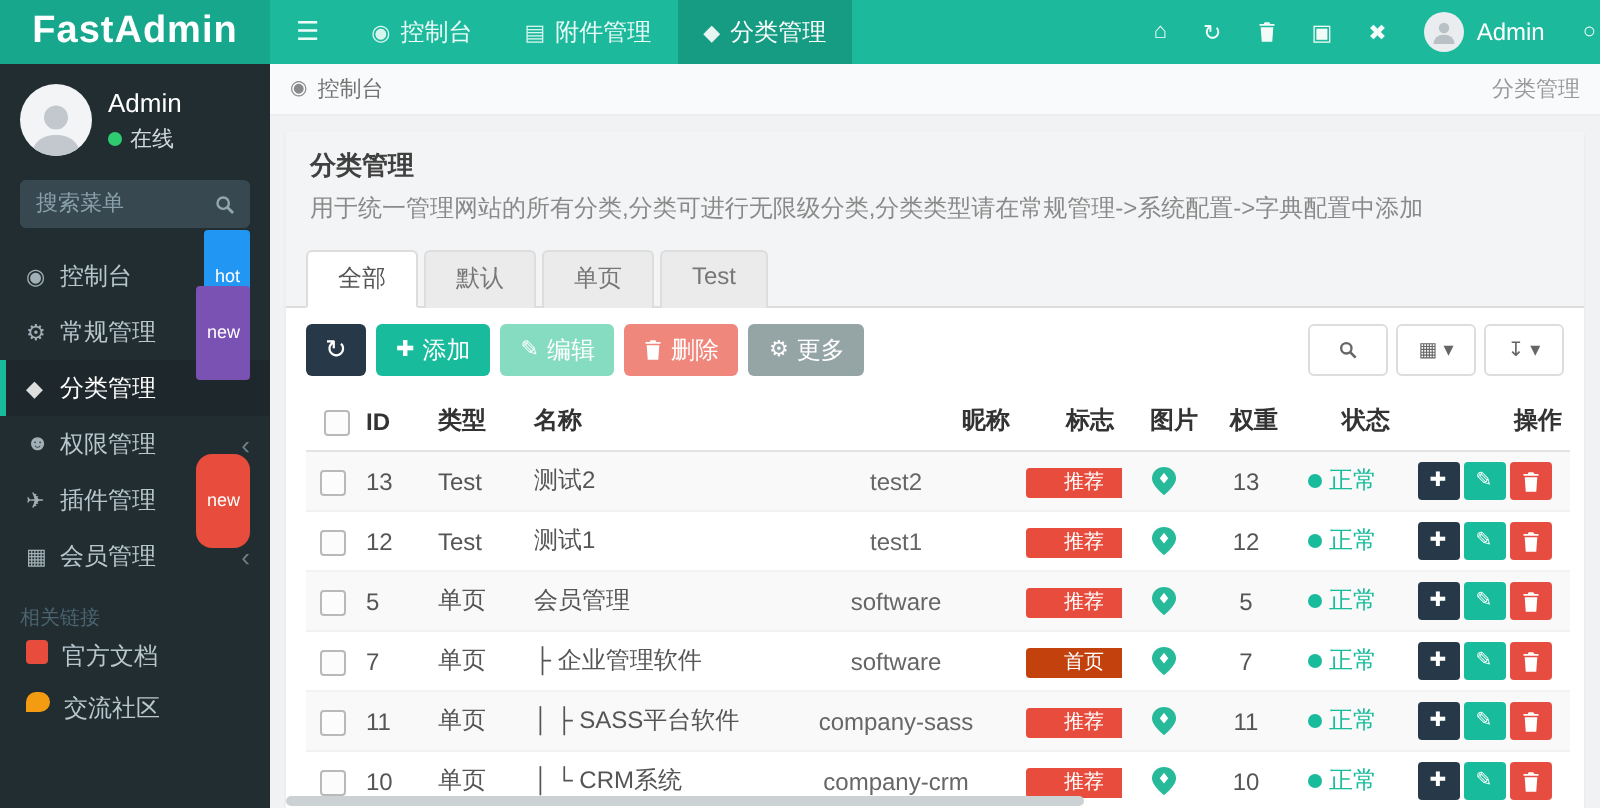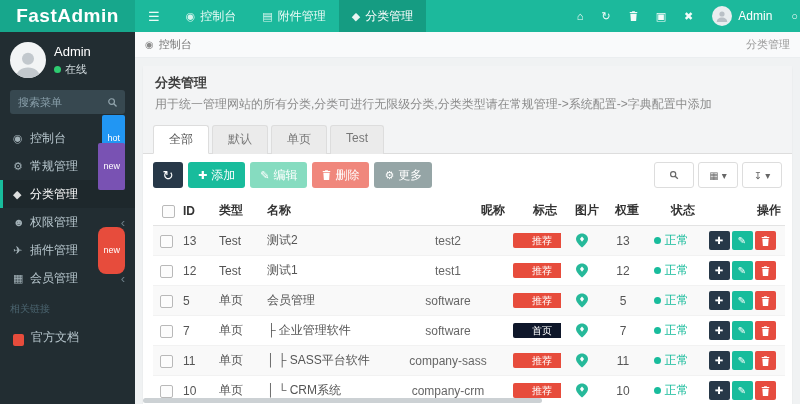--- a/index.html
+++ b/index.html
@@ -29,21 +29,21 @@
   .side-search input{flex:1;background:transparent;border:none;outline:none;color:#cfd8dc;font-size:11px;padding:0 8px;min-width:0;font-family:inherit;}
   .side-search input::placeholder{color:#8aa0ab;}
   .side-search .mag{color:#93a6ae;padding-right:7px;display:flex;}
   .side-item{height:28px;display:flex;align-items:center;padding:0 10px;font-size:12px;color:#b8c7ce;cursor:pointer;border-left:3px solid transparent;}
   .side-item .ico{width:17px;font-size:11px;opacity:.85;flex:none;}
   .side-item.active{background:#1e282c;color:#fff;border-left-color:#18bc9c;}
   .badge{margin-left:auto;font-size:9px;color:#fff;padding:18px 5px;border-radius:2px;line-height:11px;}
   .badge.pill{border-radius:8px;}
   .chev{margin-left:auto;color:#6d7e88;font-size:13px;line-height:1;}
   .side-section{padding:10px 10px 4px;font-size:10px;color:#4b646f;font-family:Liberation Mono, monospace;}
-  .side-link{height:26px;display:flex;align-items:flex-end;gap:7px;padding:0 13px;font-size:12px;color:#b8c7ce;cursor:pointer;}
+  .side-link{height:26px;display:flex;align-items:flex-start;gap:7px;padding:0 13px;font-size:12px;color:#b8c7ce;cursor:pointer;}
   .shape-book{width:11px;height:12px;border-radius:2px;}
   .shape-bubble{width:12px;height:10px;border-radius:5px 5px 5px 0;}
   .shape-qq{width:11px;height:12px;border-radius:50% 50% 46% 46%;}
   
   .main{position:absolute;top:32px;left:135px;right:0;bottom:0;background:#f0f2f3;}
   .breadcrumb{height:25px;background:#f9fafb;border-bottom:1px solid #ebeef0;display:flex;align-items:center;padding:0 10px;font-size:11px;color:#737373;}
   .breadcrumb .ico{margin-right:5px;color:#8a8a8a;font-size:10px;}
   .crumb-right{margin-left:auto;color:#9a9a9a;}
   .content{position:absolute;top:26px;left:0;right:0;bottom:0;padding:8px 8px 0;}
   .panel{background:#fff;box-shadow:0 1px 2px rgba(0,0,0,.05);min-height:100%;}
@@ -182,20 +182,24 @@
           <span class="ico">▦</span>
           <span>会员管理</span>
           <span class="chev">‹</span>
         </div>
       </nav>
     <div class="side-section">相关链接</div>
     <nav id="sidelinks">
         <div class="side-link">
           <span class="shape-book" style="background: rgb(231, 76, 60);"></span>
           <span>官方文档</span>
+        </div>
+        <div class="side-link">
+          <span class="shape-bubble" style="background: rgb(243, 156, 18);"></span>
+          <span>交流社区</span>
         </div>
       </nav>
   </aside>
 
   <main class="main">
     <div class="breadcrumb">
       <span class="ico">◉</span>
       <span>控制台</span>
       <span class="crumb-right">分类管理</span>
     </div>
@@ -337,21 +341,21 @@
                         <path fill="currentColor" d="M4.4 0h3.2l.6 1.2H11v1.2H1V1.2h2.8zM1.8 3.4h8.4L9.5 13h-7z"></path>
                       </svg>
                     </span></td>
                 </tr>
                 <tr>
                   <td><span class="cb"></span></td>
                   <td class="al">7</td>
                   <td class="al">单页</td>
                   <td class="al">├ 企业管理软件</td>
                   <td style="color: rgb(102, 102, 102);">software</td>
-                  <td><span class="flag" style="background: #0f172a; text-align: center;">首页</span></td>
+                  <td><span class="flag" style="background: #c2410c; text-align: center;">首页</span></td>
                   <td><span><svg width="14" height="15" viewBox="0 0 14 15" style="margin:0 auto">
                         <path d="M7 .5c3.2 0 6 2.4 6 5.6 0 3.9-6 8.4-6 8.4S1 10 1 6.1C1 2.9 3.8.5 7 .5z" fill="#26b99a"></path>
                         <path d="M7 3.4l2.1 2.7L7 8.8 4.9 6.1z" fill="#fff"></path>
                       </svg></span></td>
                   <td>7</td>
                   <td class="st"><span class="dot"></span><span>正常</span></td>
                   <td><span class="op-btn op-add">✚</span><span class="op-btn op-edit">✎</span><span class="op-btn op-del">
                       <svg width="9" height="10" viewBox="0 0 12 13">
                         <path fill="currentColor" d="M4.4 0h3.2l.6 1.2H11v1.2H1V1.2h2.8zM1.8 3.4h8.4L9.5 13h-7z"></path>
                       </svg>

